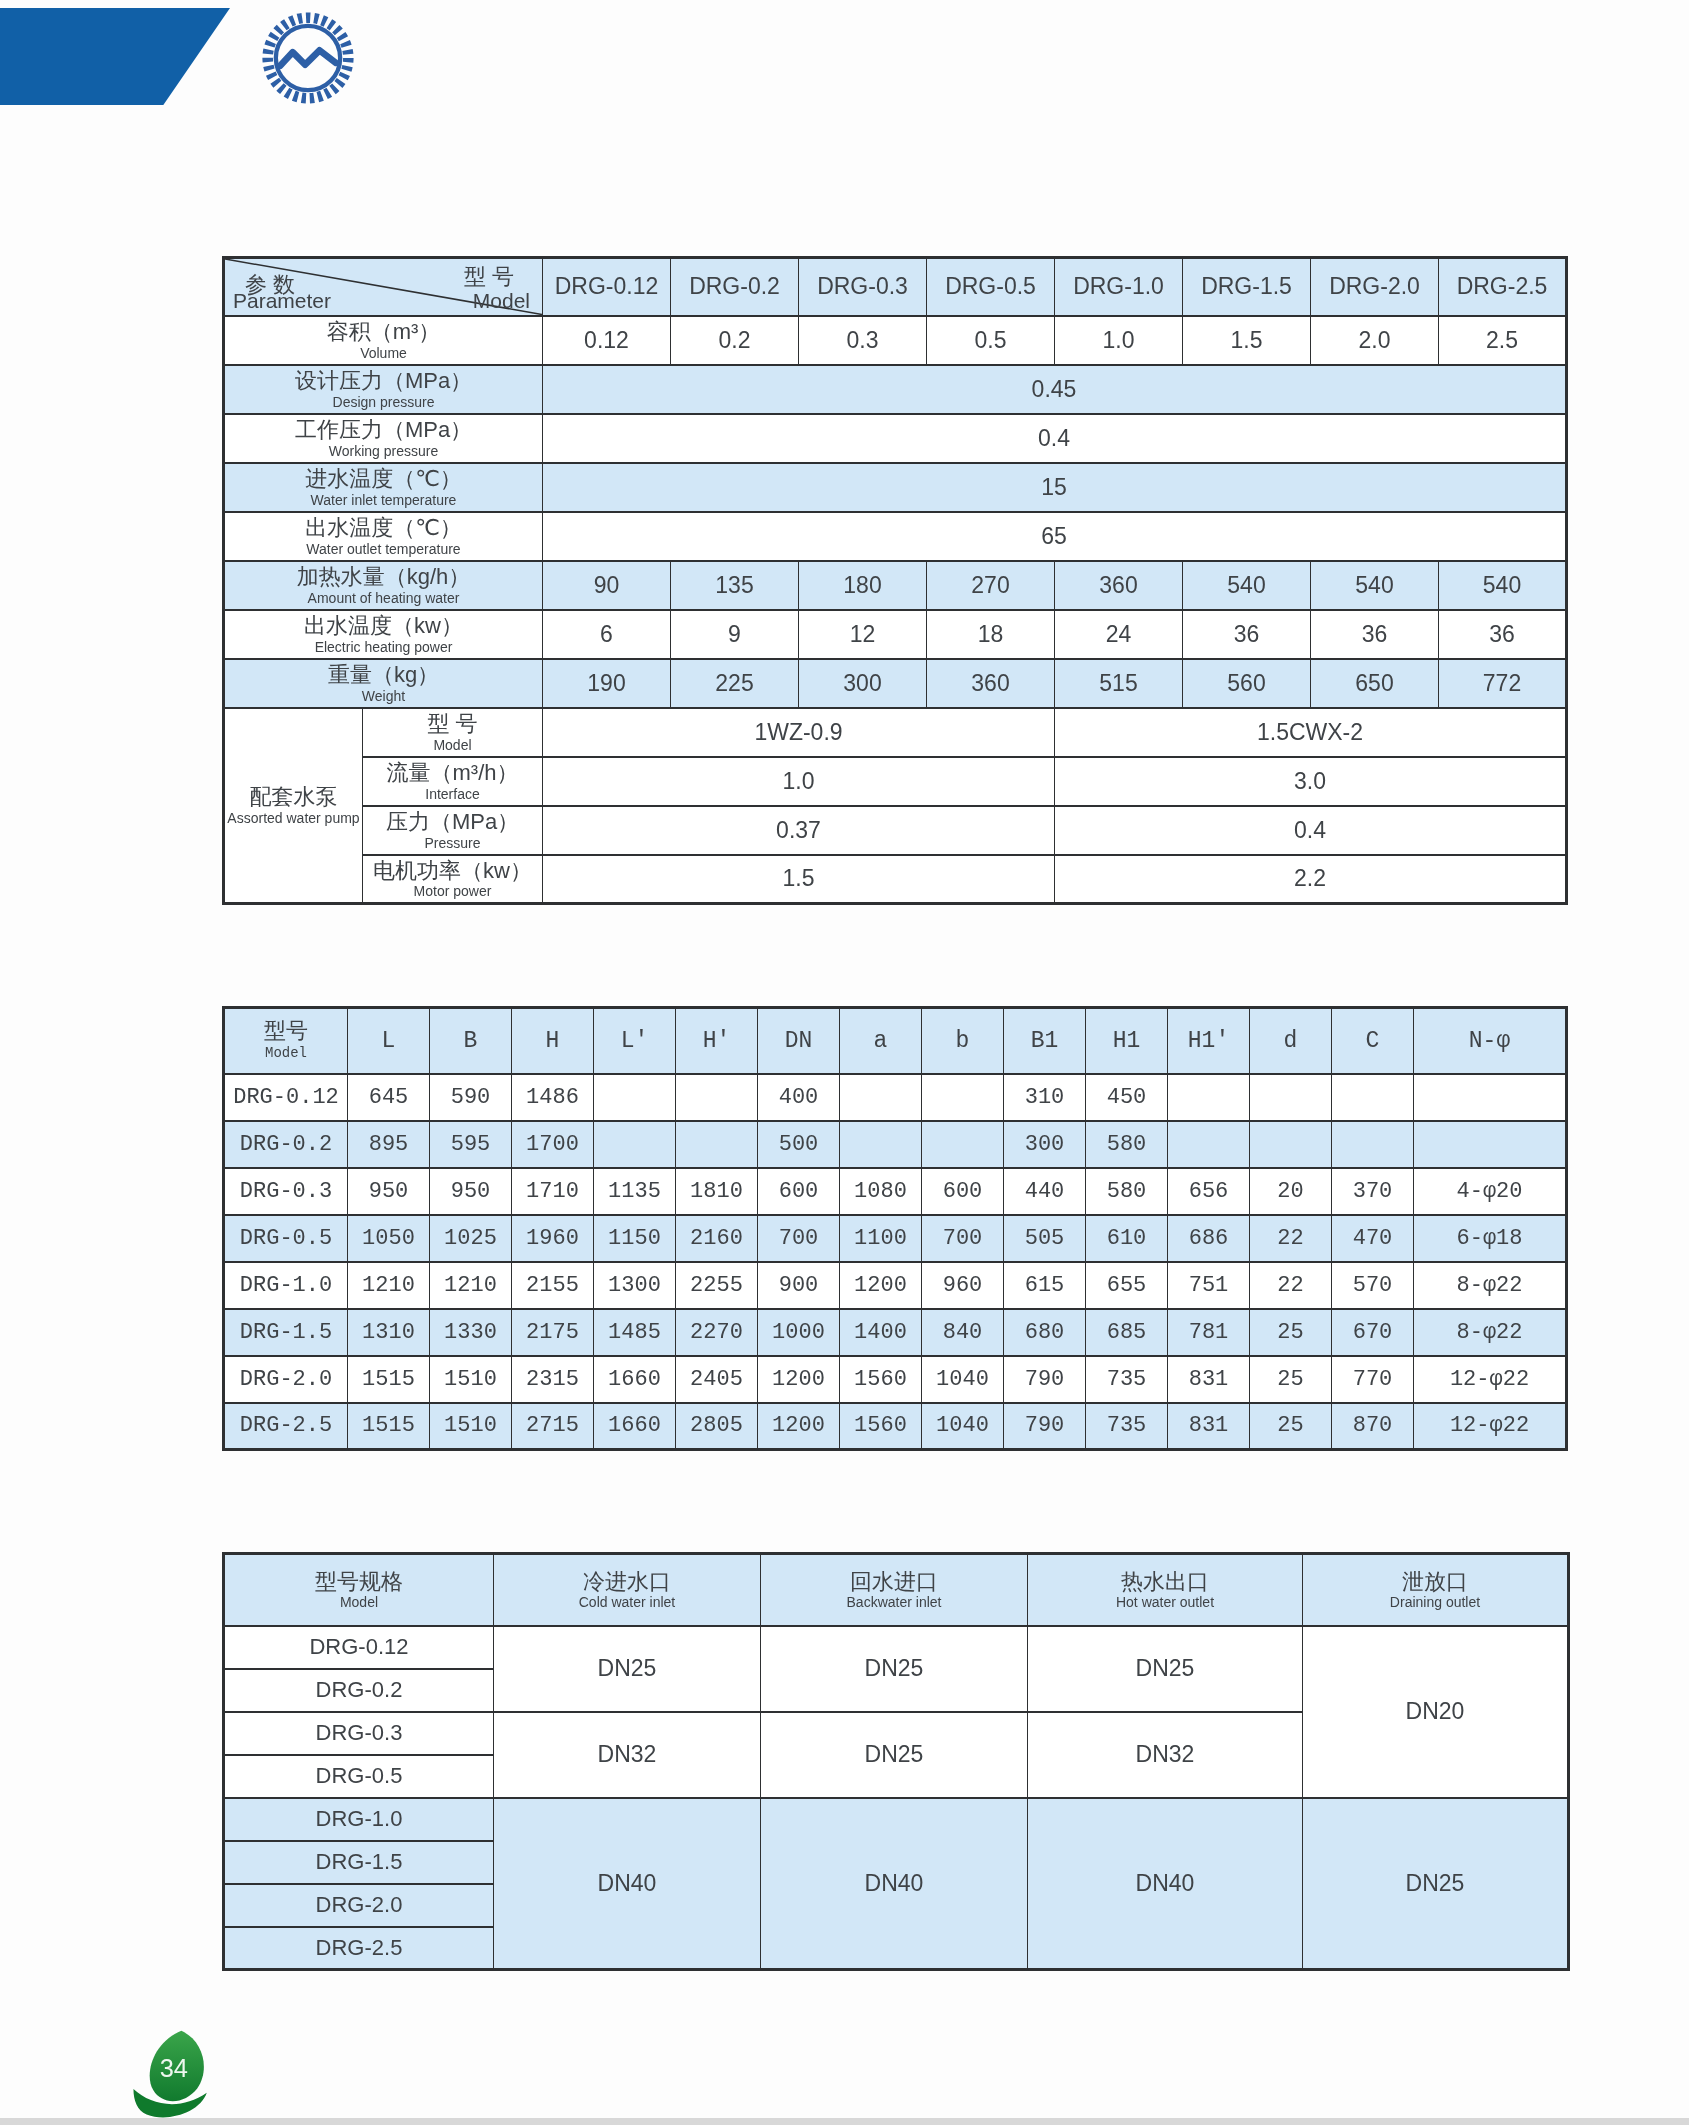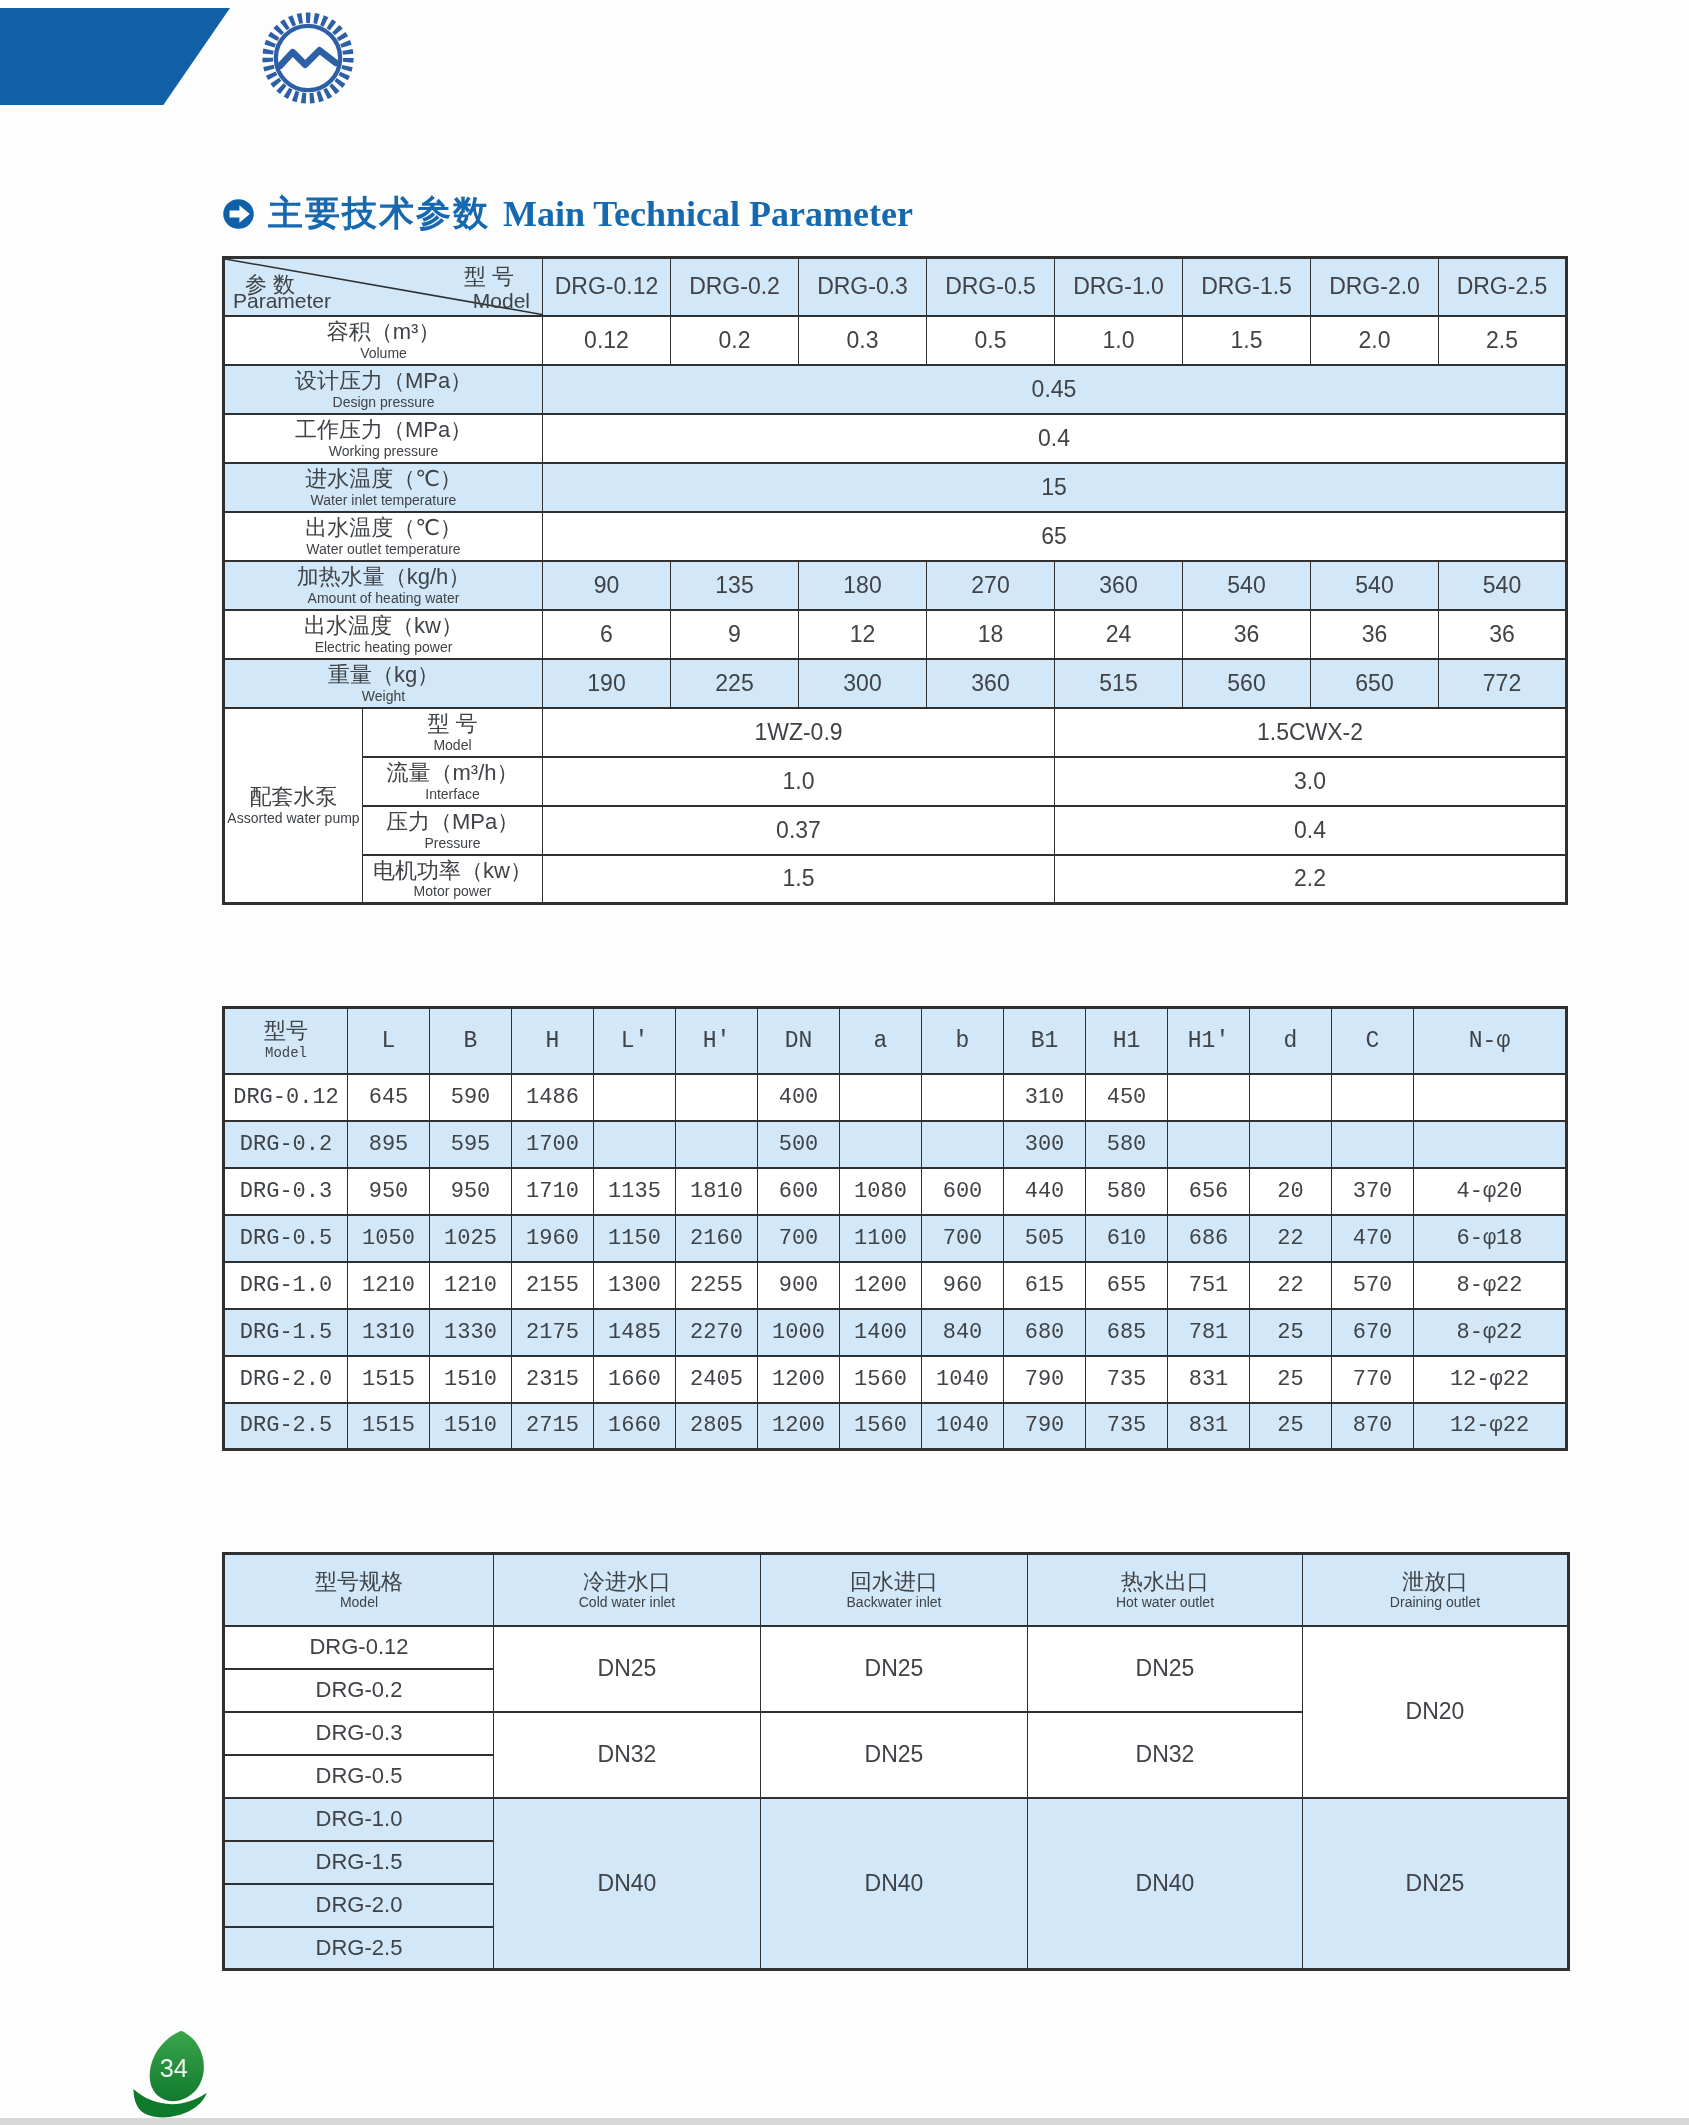--- a/index.html
+++ b/index.html
@@ -63,28 +63,20 @@
   <div class="logo">
     <svg viewBox="0 0 100 100" width="96" height="96">
       <g fill="none" stroke="#2d5fa6">
         <circle cx="50" cy="50" r="42" stroke-width="11" stroke-dasharray="4.5 4"></circle>
         <circle cx="50" cy="50" r="33.5" stroke-width="4.5"></circle>
         <path d="M21 58 L34 44 L47 57 L62 42 L79 55" stroke-width="7" stroke-linecap="round" stroke-linejoin="round"></path>
       </g>
     </svg>
   </div>
 
-  <div class="sec" id="sec1">
-    <svg class="sec-icon" viewBox="0 0 34 34">
-      <ellipse cx="17" cy="17" rx="16.2" ry="15.6" fill="#0e61a9"></ellipse>
-      <path d="M7.5 13.2 h10.5 v-5.6 l11 9.4 -11 9.4 v-5.6 h-10.5 z" fill="#ffffff"></path>
-    </svg>
-    <span class="sec-cn">主要技术参数</span>
-    <span class="sec-en">Main Technical Parameter</span>
-  </div>
   <div class="sec" id="sec3">
     <svg class="sec-icon" viewBox="0 0 34 34">
       <ellipse cx="17" cy="17" rx="16.2" ry="15.6" fill="#0e61a9"></ellipse>
       <path d="M7.5 13.2 h10.5 v-5.6 l11 9.4 -11 9.4 v-5.6 h-10.5 z" fill="#ffffff"></path>
     </svg>
     <span class="sec-cn">外接口尺寸</span>
     <span class="sec-en">Ecternal Interface Size</span>
   </div>
 
   <table id="tech-table">

